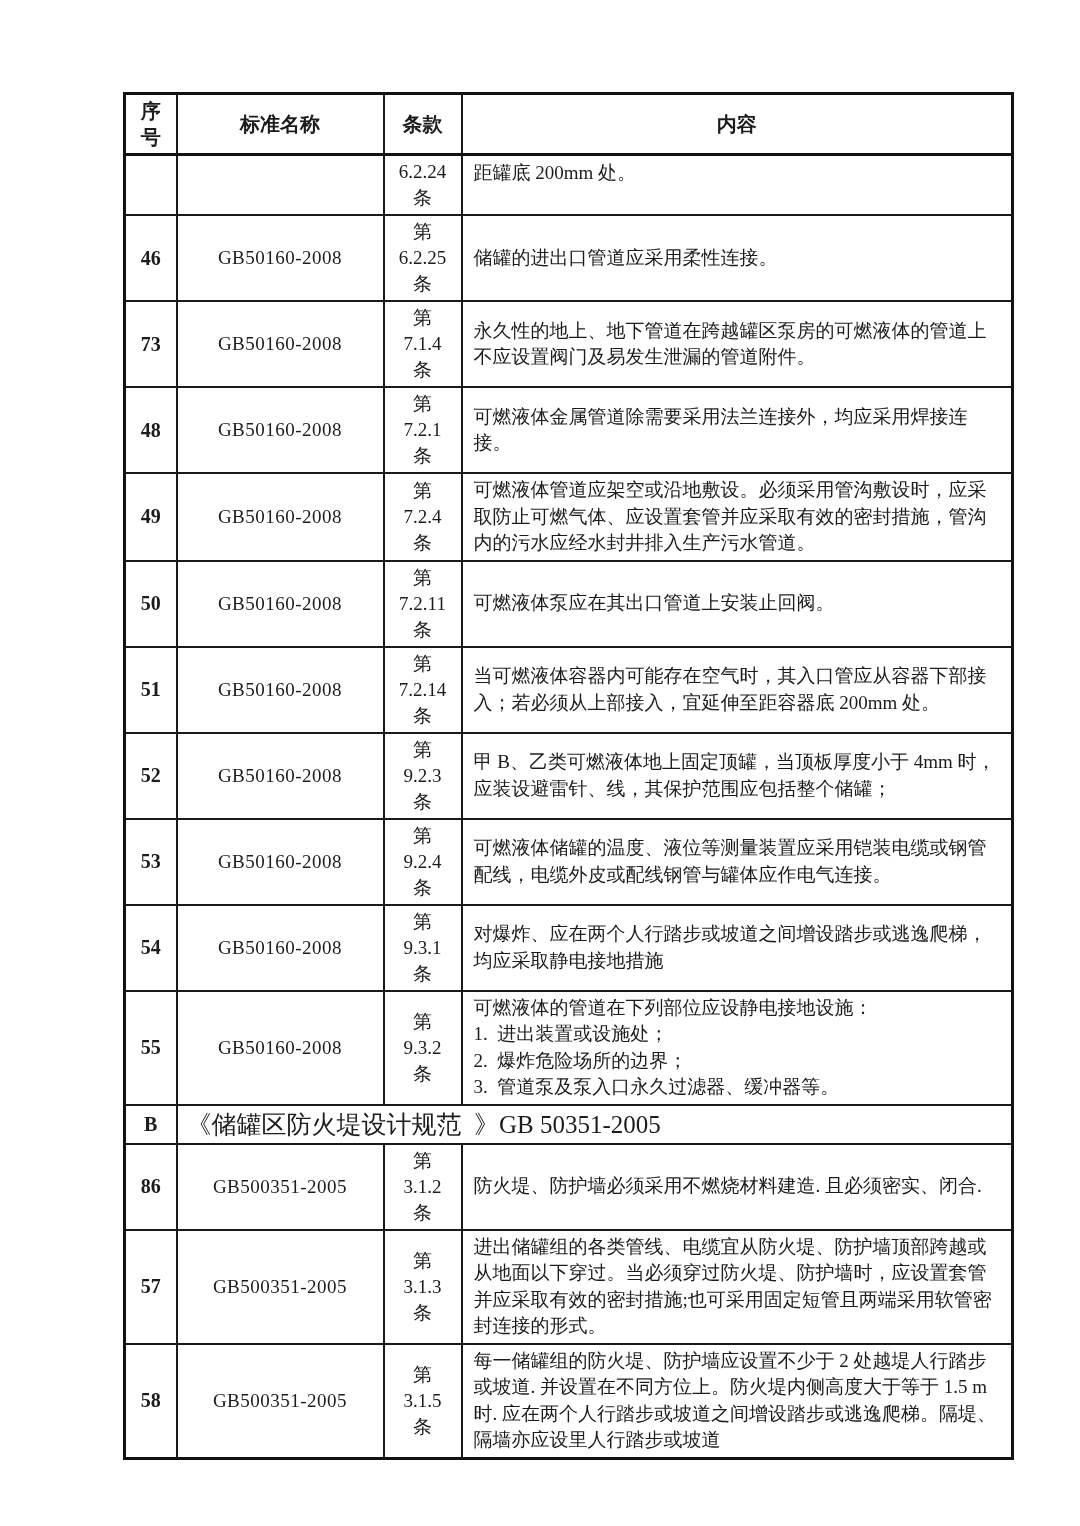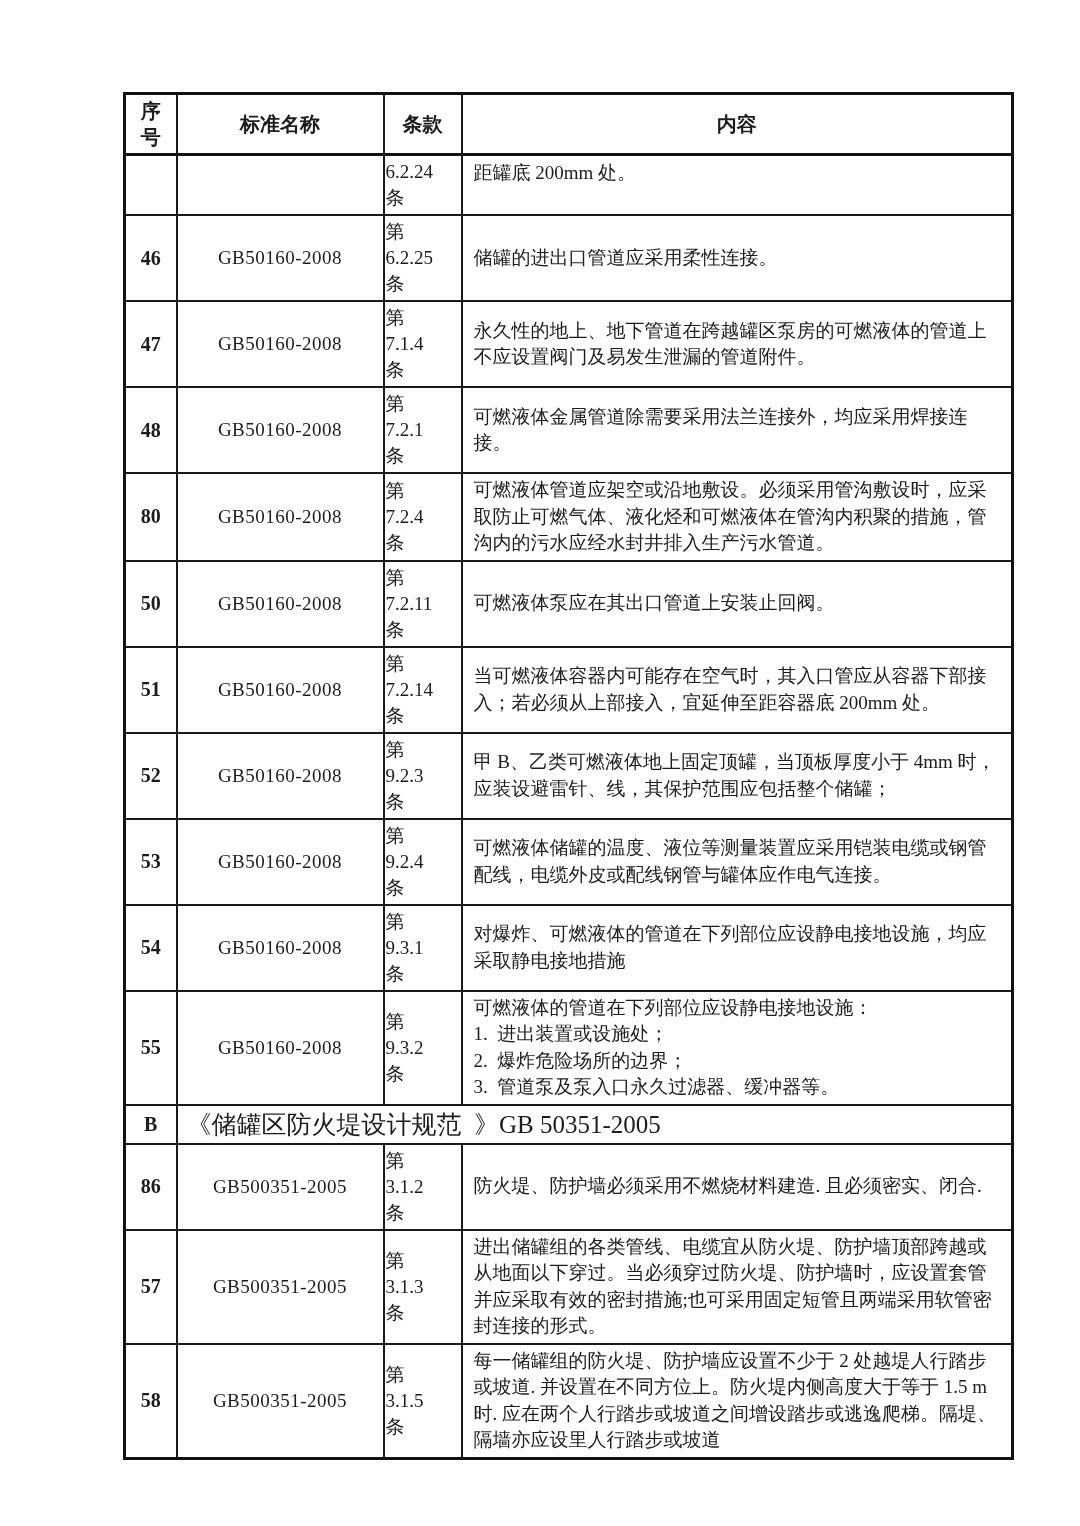--- a/index.html
+++ b/index.html
@@ -46,25 +46,26 @@
     font-size: 20px;
     padding: 2px 1px;
   }
   td.col-standard {
     text-align: center;
     font-size: 19px;
     letter-spacing: 0.5px;
     padding: 2px 2px;
   }
   td.col-clause {
-    text-align: left;
+    text-align: center;
     font-size: 19px;
     line-height: 26px;
     white-space: pre-line;
     padding: 3px 1px;
+    border-radius: 19px;
   }
   td.col-content {
     text-align: left;
     font-size: 19px;
     line-height: 26.5px;
     white-space: pre-wrap;
     padding: 3px 8px 3px 11px;
   }
   tr.row-continuation td.col-content {
     vertical-align: top;
@@ -111,42 +112,42 @@
         </tr>
         <tr class="row-normal">
           <td class="col-no">46</td>
           <td class="col-standard">GB50160-2008</td>
           <td class="col-clause">第
 6.2.25
 条</td>
           <td class="col-content">储罐的进出口管道应采用柔性连接。</td>
         </tr>
         <tr class="row-normal">
-          <td class="col-no">47</td>
+          <td class="col-no">73</td>
           <td class="col-standard">GB50160-2008</td>
           <td class="col-clause">第
 7.1.4
 条</td>
           <td class="col-content">永久性的地上、地下管道在跨越罐区泵房的可燃液体的管道上不应设置阀门及易发生泄漏的管道附件。</td>
         </tr>
         <tr class="row-normal">
           <td class="col-no">48</td>
           <td class="col-standard">GB50160-2008</td>
           <td class="col-clause">第
 7.2.1
 条</td>
           <td class="col-content">可燃液体金属管道除需要采用法兰连接外，均应采用焊接连接。</td>
         </tr>
         <tr class="row-normal">
-          <td class="col-no">80</td>
+          <td class="col-no">49</td>
           <td class="col-standard">GB50160-2008</td>
           <td class="col-clause">第
 7.2.4
 条</td>
-          <td class="col-content">可燃液体管道应架空或沿地敷设。必须采用管沟敷设时，应采取防止可燃气体、液化烃和可燃液体在管沟内积聚的措施，管沟内的污水应经水封井排入生产污水管道。</td>
+          <td class="col-content">可燃液体管道应架空或沿地敷设。必须采用管沟敷设时，应采取防止可燃气体、应设置套管并应采取有效的密封措施，管沟内的污水应经水封井排入生产污水管道。</td>
         </tr>
         <tr class="row-normal">
           <td class="col-no">50</td>
           <td class="col-standard">GB50160-2008</td>
           <td class="col-clause">第
 7.2.11
 条</td>
           <td class="col-content">可燃液体泵应在其出口管道上安装止回阀。</td>
         </tr>
         <tr class="row-normal">
@@ -172,21 +173,21 @@
 9.2.4
 条</td>
           <td class="col-content">可燃液体储罐的温度、液位等测量装置应采用铠装电缆或钢管配线，电缆外皮或配线钢管与罐体应作电气连接。</td>
         </tr>
         <tr class="row-normal">
           <td class="col-no">54</td>
           <td class="col-standard">GB50160-2008</td>
           <td class="col-clause">第
 9.3.1
 条</td>
-          <td class="col-content">对爆炸、可燃液体的管道在下列部位应设静电接地设施，均应采取静电接地措施</td>
+          <td class="col-content">对爆炸、应在两个人行踏步或坡道之间增设踏步或逃逸爬梯，均应采取静电接地措施</td>
         </tr>
         <tr class="row-normal">
           <td class="col-no">55</td>
           <td class="col-standard">GB50160-2008</td>
           <td class="col-clause">第
 9.3.2
 条</td>
           <td class="col-content">可燃液体的管道在下列部位应设静电接地设施：
 1.  进出装置或设施处；
 2.  爆炸危险场所的边界；

